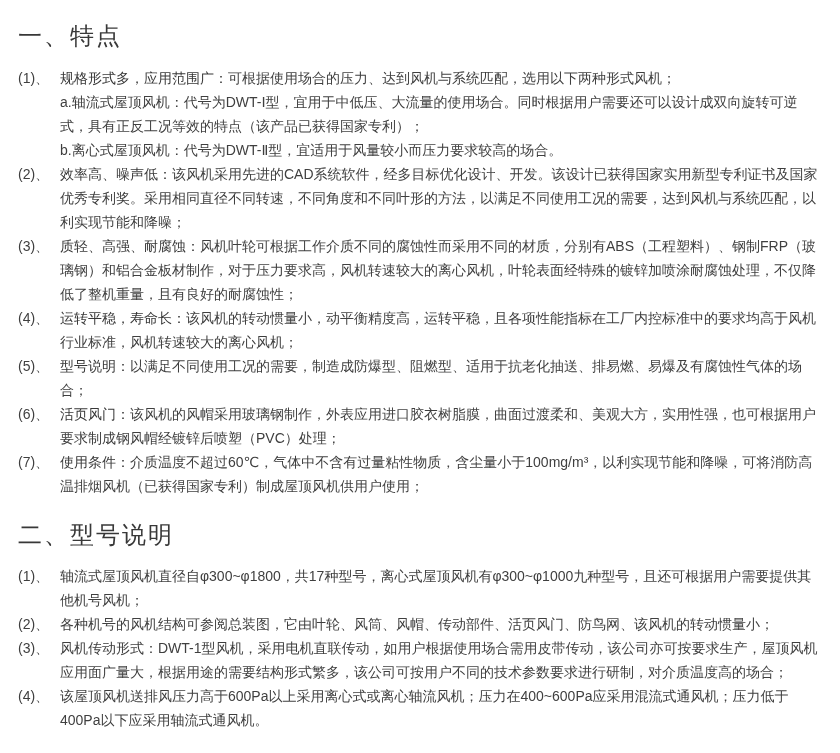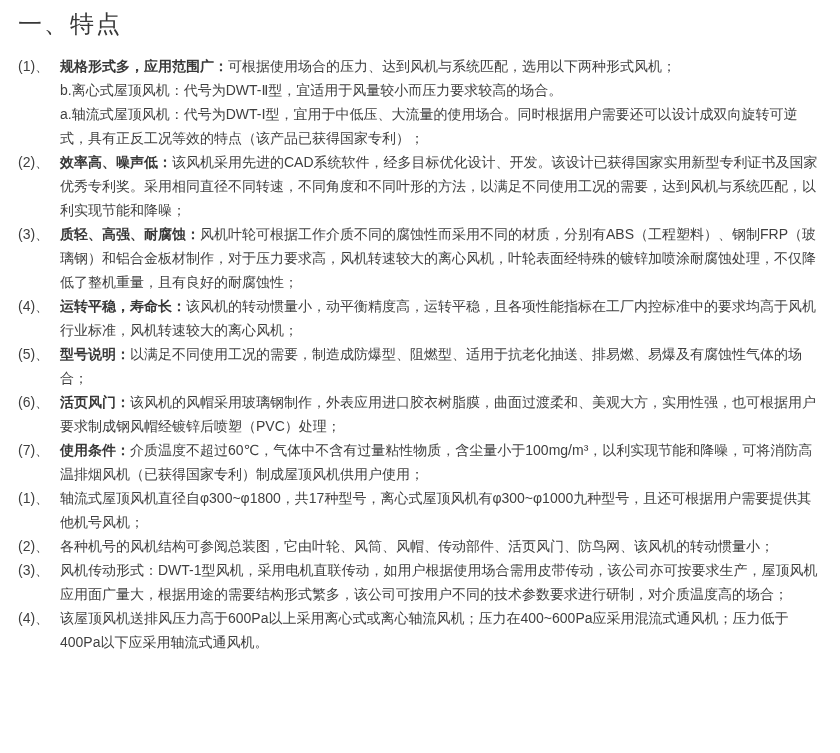--- a/index.html
+++ b/index.html
@@ -5,45 +5,45 @@
   html,body{margin:0;padding:0;background:#ffffff;}
   body{
     width:840px;height:753px;overflow:hidden;
     font-family:"Liberation Sans","DejaVu Sans",sans-serif;
     color:#3f3f3f;
     -webkit-font-smoothing:antialiased;
   }
   .page{box-sizing:border-box;width:840px;padding:8px 20px 0 18px;}
   .sec-heading{
     font-size:24px;font-weight:400;color:#383838;
-    letter-spacing:2px;line-height:32px;margin:0 0 14px 0;
+    letter-spacing:2px;line-height:32px;margin:12px 0 14px 0;
   }
   .sec2 .sec-heading{margin-top:21px;margin-bottom:13px;}
   .items{font-size:14px;line-height:24px;}
   .item{display:flex;align-items:flex-start;}
   .num{flex:0 0 42px;white-space:nowrap;color:#3f3f3f;}
   .itext{flex:1;min-width:0;}
-  .lead{font-weight:700;color:#383838;}
+  .lead{font-weight:400;color:#383838;}
   .subline{display:block;}
 </style>
 </head>
 <body>
 
 <div class="page">
 
   <div class="sec sec1">
     <h1 class="sec-heading">一、特点</h1>
     <div class="items">
 
       <div class="item">
         <span class="num">(1)、</span>
         <div class="itext">
           <span class="lead">规格形式多，应用范围广：</span><span>可根据使用场合的压力、达到风机与系统匹配，选用以下两种形式风机；</span>
+          <span class="subline">a.轴流式屋顶风机：代号为DWT-Ⅰ型，宜用于中低压、大流量的使用场合。同时根据用户需要还可以设计成双向旋转可逆式，具有正反工况等效的特点（该产品已获得国家专利）；</span>
           <span class="subline">b.离心式屋顶风机：代号为DWT-Ⅱ型，宜适用于风量较小而压力要求较高的场合。</span>
-          <span class="subline">a.轴流式屋顶风机：代号为DWT-Ⅰ型，宜用于中低压、大流量的使用场合。同时根据用户需要还可以设计成双向旋转可逆式，具有正反工况等效的特点（该产品已获得国家专利）；</span>
         </div>
       </div>
 
       <div class="item">
         <span class="num">(2)、</span>
         <div class="itext">
           <span class="lead">效率高、噪声低：</span><span>该风机采用先进的CAD系统软件，经多目标优化设计、开发。该设计已获得国家实用新型专利证书及国家优秀专利奖。采用相同直径不同转速，不同角度和不同叶形的方法，以满足不同使用工况的需要，达到风机与系统匹配，以利实现节能和降噪；</span>
         </div>
       </div>
 
@@ -79,20 +79,21 @@
         <span class="num">(7)、</span>
         <div class="itext">
           <span class="lead">使用条件：</span><span>介质温度不超过60℃，气体中不含有过量粘性物质，含尘量小于100mg/m³，以利实现节能和降噪，可将消防高温排烟风机（已获得国家专利）制成屋顶风机供用户使用；</span>
         </div>
       </div>
 
     </div>
   </div>
 
   <div class="sec sec2">
+    <h1 class="sec-heading">二、型号说明</h1>
     <div class="items">
 
       <div class="item">
         <span class="num">(1)、</span>
         <div class="itext">
           <span>轴流式屋顶风机直径自φ300~φ1800，共17种型号，离心式屋顶风机有φ300~φ1000九种型号，且还可根据用户需要提供其他机号风机；</span>
         </div>
       </div>
 
       <div class="item">

